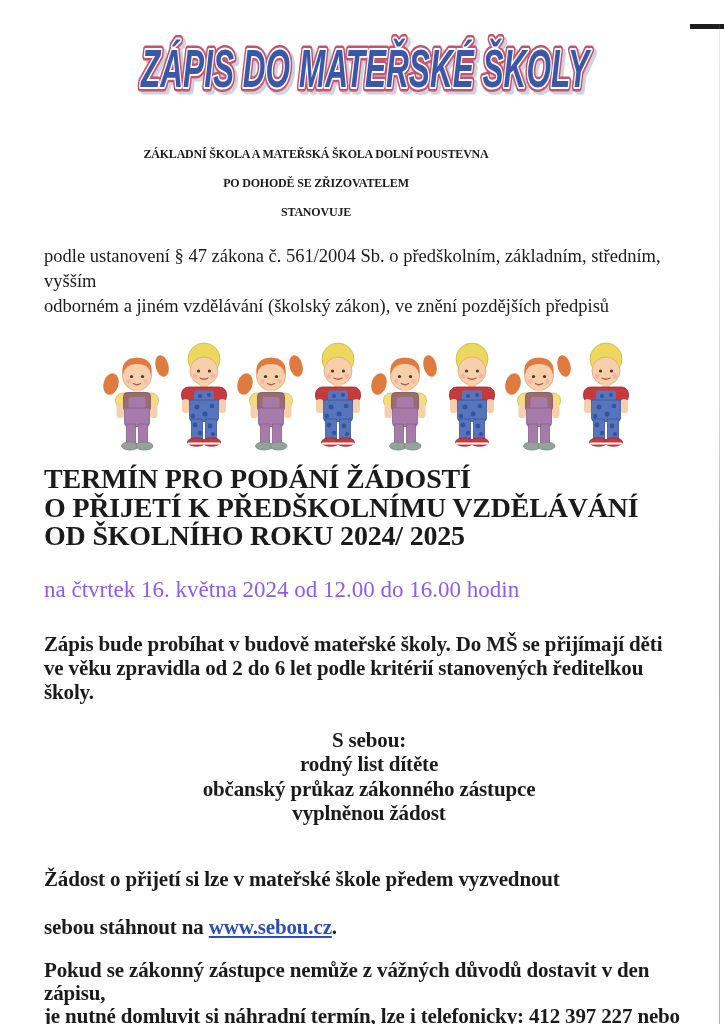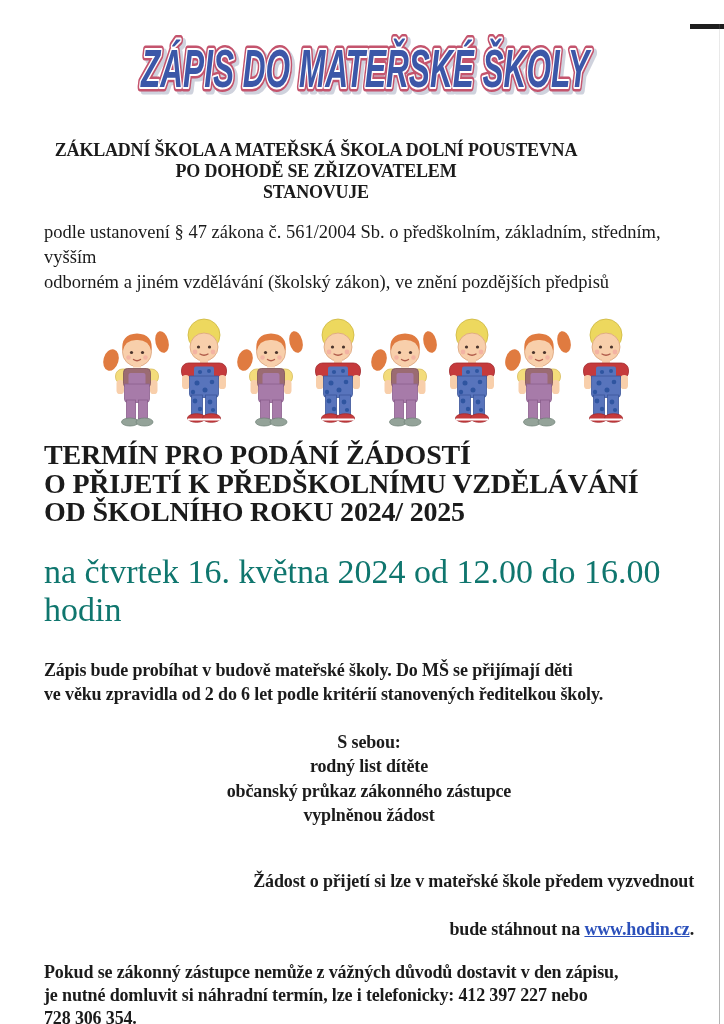--- a/index.html
+++ b/index.html
@@ -38,22 +38,22 @@
   .wa-shadow  { stroke: #a9afc2; stroke-width: 9px; fill: none; opacity: .55; stroke-linejoin: round; }
   .wa-outline { stroke: #c4546d; stroke-width: 9px; fill: none; stroke-linejoin: round; }
   .wa-white   { stroke: #ffffff; stroke-width: 4px; fill: none; stroke-linejoin: round; }
   .wa-fill    { fill: #3b57a8; }
 
   .header-block {
     margin: 36px 0 0 16px;
     width: 600px;
     text-align: center;
     font-weight: bold;
-    font-size: 18px;
-    line-height: 21px;
+    font-size: 12px;
+    line-height: 29px;
     letter-spacing: -0.2px;
     white-space: pre-line;
   }
 
   .legal {
     margin: 17px 0 0 44px;
     width: 660px;
     font-size: 18.5px;
     line-height: 25px;
     white-space: pre-line;
@@ -65,36 +65,36 @@
     margin: 11px 0 0 44px;
     font-weight: bold;
     font-size: 28px;
     line-height: 28.5px;
     letter-spacing: -0.2px;
     white-space: pre-line;
   }
 
   .date-line {
     margin: 26px 0 0 44px;
-    font-size: 34px;
-    color: #0f766e;
+    font-size: 23px;
+    color: #8b5cf6;
   }
 
   .para-bold {
     margin-left: 44px;
     width: 650px;
     font-weight: bold;
-    font-size: 18px;
+    font-size: 21px;
     line-height: 24px;
     letter-spacing: -0.15px;
     white-space: pre-line;
   }
   .info      { margin-top: 29px; }
   .bring     { margin-top: 24px; line-height: 24.5px; text-align: center; }
-  .application { margin-top: 17px; text-align: right; }
+  .application { margin-top: 17px; }
   .contact   { margin-top: 20px; line-height: 23px; }
 
   .doc-link {
     color: #2b50bb;
     text-decoration: underline;
     cursor: pointer;
   }
 </style>
 </head>
 <body>
@@ -196,20 +196,20 @@
   <div class="para-bold info">Zápis bude probíhat v budově mateřské školy. Do MŠ se přijímají děti
 ve věku zpravidla od 2 do 6 let podle kritérií stanovených ředitelkou školy.</div>
 
   <div class="para-bold bring">S sebou:
 rodný list dítěte
 občanský průkaz zákonného zástupce
 vyplněnou žádost</div>
 
   <div class="para-bold application">
     <span>Žádost o přijetí si lze v mateřské škole předem vyzvednout</span><br>
-    <span>bude stáhnout na </span><span class="doc-link">www.hodin.cz</span><span>.</span>
+    <span>sebou stáhnout na </span><span class="doc-link">www.sebou.cz</span><span>.</span>
   </div>
 
   <div class="para-bold contact">Pokud se zákonný zástupce nemůže z vážných důvodů dostavit v den zápisu,
 je nutné domluvit si náhradní termín, lze i telefonicky: 412 397 227 nebo
 728 306 354.</div>
 
 </div>
 
 </body></html>

